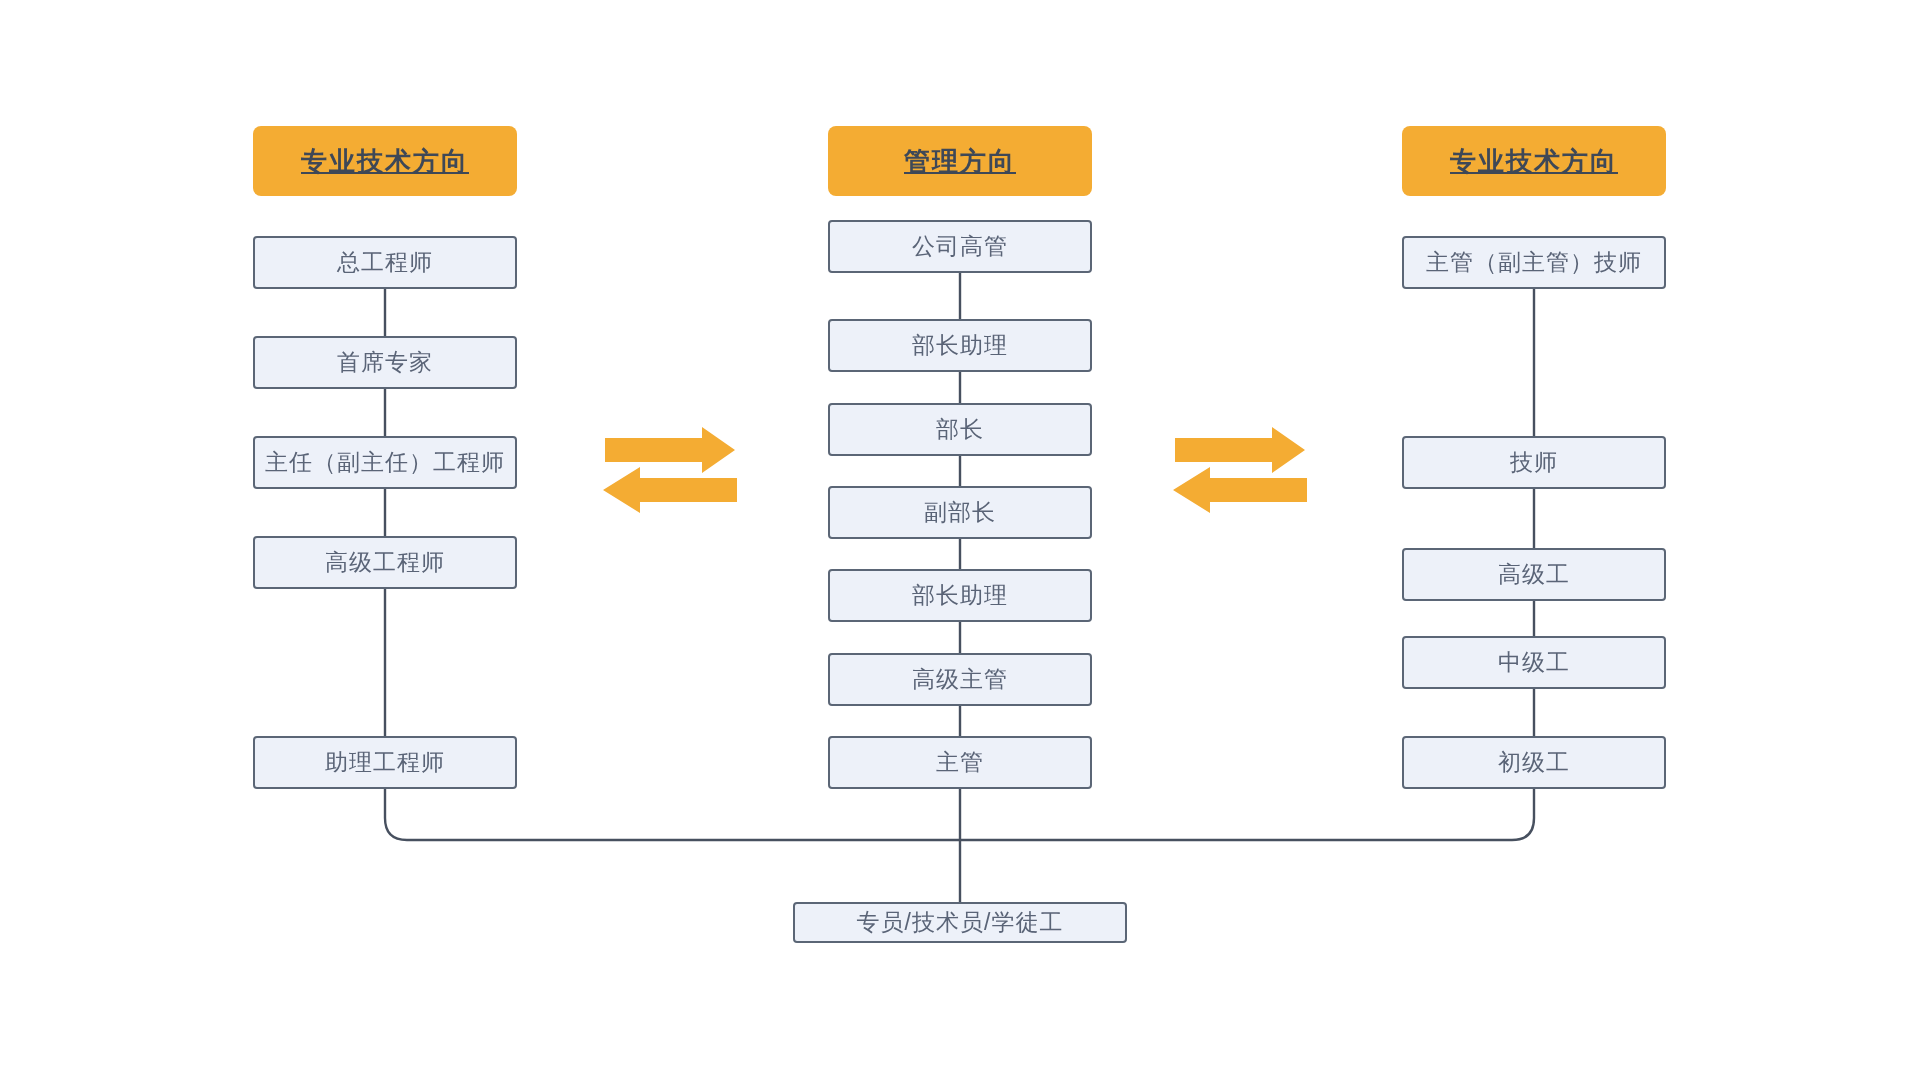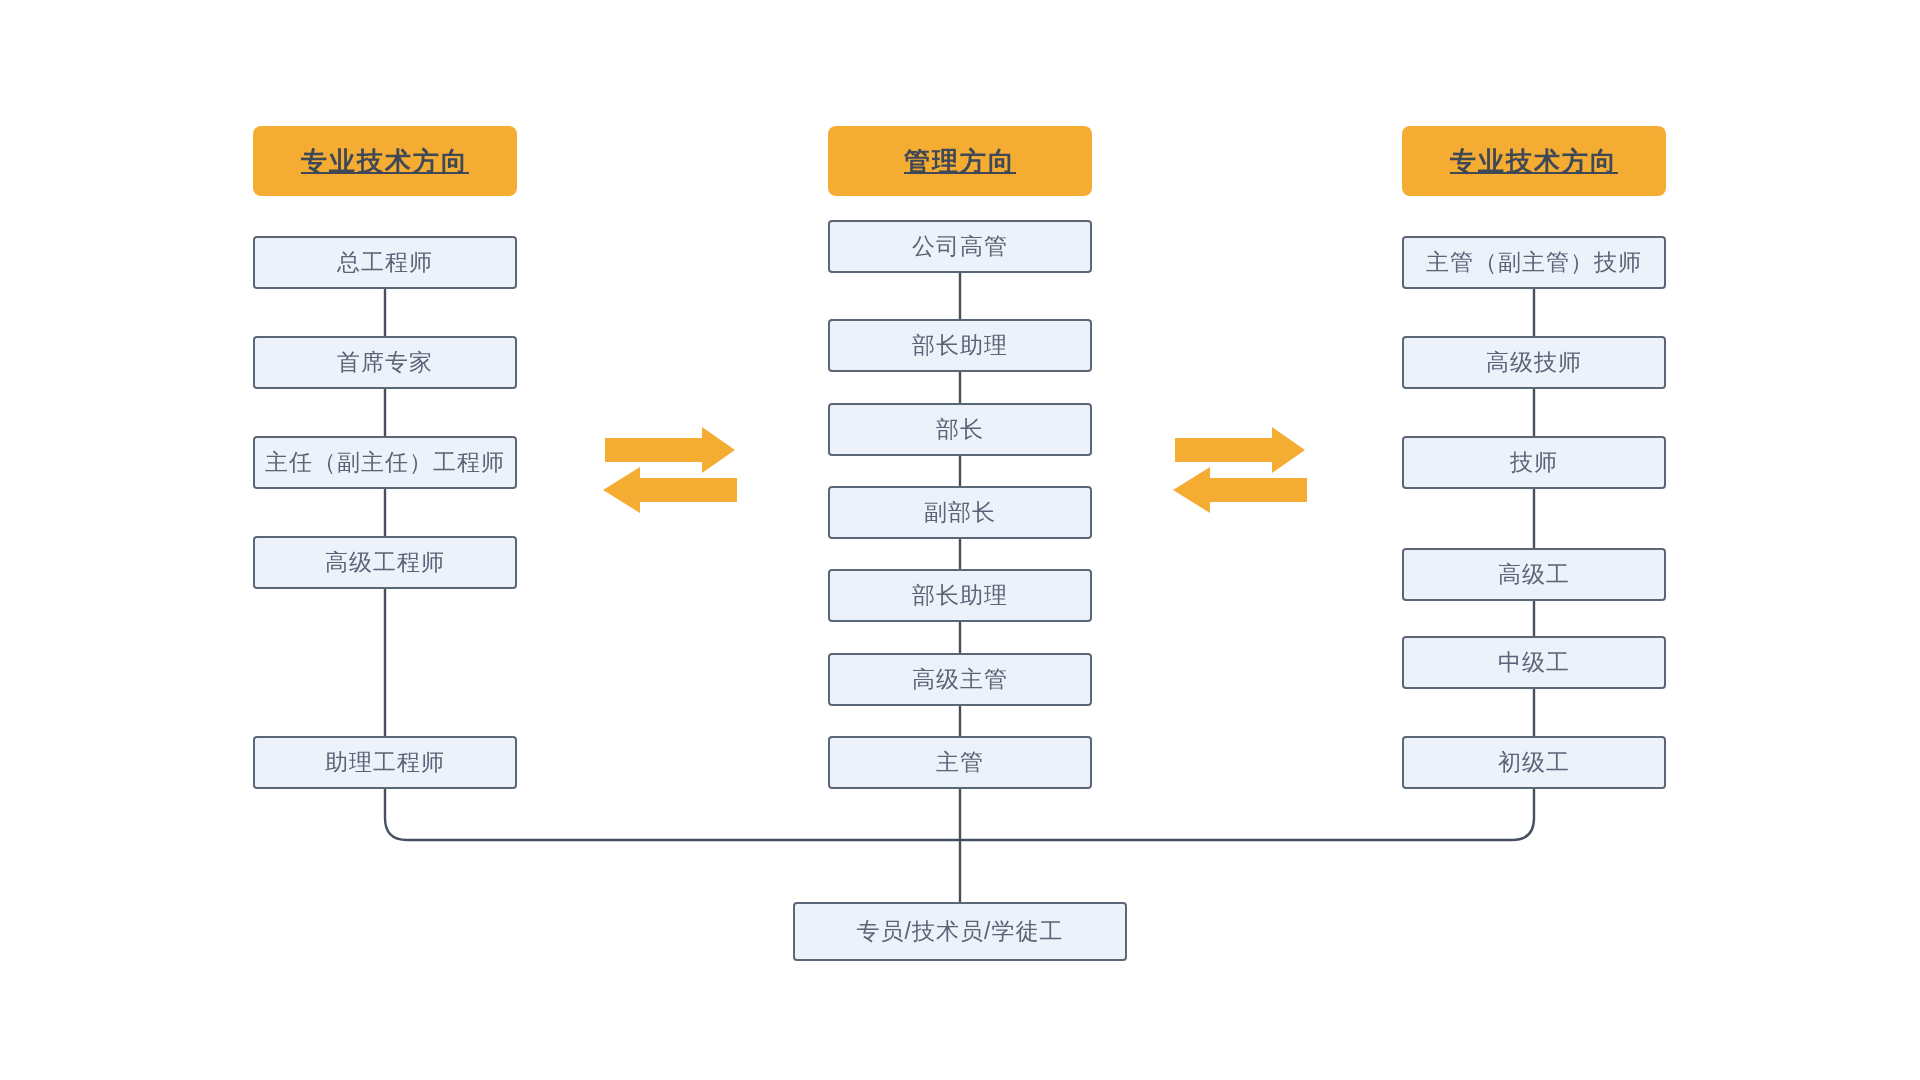--- a/index.html
+++ b/index.html
@@ -23,21 +23,21 @@
     background:var(--accent-orange);color:var(--header-text);
     display:flex;align-items:center;justify-content:center;
     font-size:26px;font-weight:bold;letter-spacing:2px;text-decoration:underline;
   }
   .node{
     position:absolute;width:264px;height:53px;border-radius:4px;
     background:var(--box-fill);border:2px solid var(--box-border);
     color:var(--box-text);display:flex;align-items:center;justify-content:center;
     font-size:23px;letter-spacing:1px;white-space:nowrap;
   }
-  .node.base{width:334px;height:59px;}
+  .node.base{width:334px;height:41px;}
   .c1{left:253px;} .c2{left:828px;} .c3{left:1402px;}
 </style>
 </head>
 <body>
 
 <div class="canvas">
 
   <svg class="layer" viewBox="0 0 1920 1080">
 
     <path class="conn" d="M385 263 V818 Q385 840 407 840 H1512 Q1534 840 1534 818 V263"></path>
@@ -67,21 +67,20 @@
 
   <div class="node c2" style="top:220px">公司高管</div>
   <div class="node c2" style="top:319px">部长助理</div>
   <div class="node c2" style="top:403px">部长</div>
   <div class="node c2" style="top:486px">副部长</div>
   <div class="node c2" style="top:569px">部长助理</div>
   <div class="node c2" style="top:653px">高级主管</div>
   <div class="node c2" style="top:736px">主管</div>
 
   <div class="node c3" style="top:236px">主管（副主管）技师</div>
-  <div class="node c3" style="top:336px">高级技师</div>
   <div class="node c3" style="top:436px">技师</div>
   <div class="node c3" style="top:548px">高级工</div>
   <div class="node c3" style="top:636px">中级工</div>
   <div class="node c3" style="top:736px">初级工</div>
 
   <div class="node base" style="left:793px;top:902px">专员/技术员/学徒工</div>
 
 </div>
 
 </body></html>

